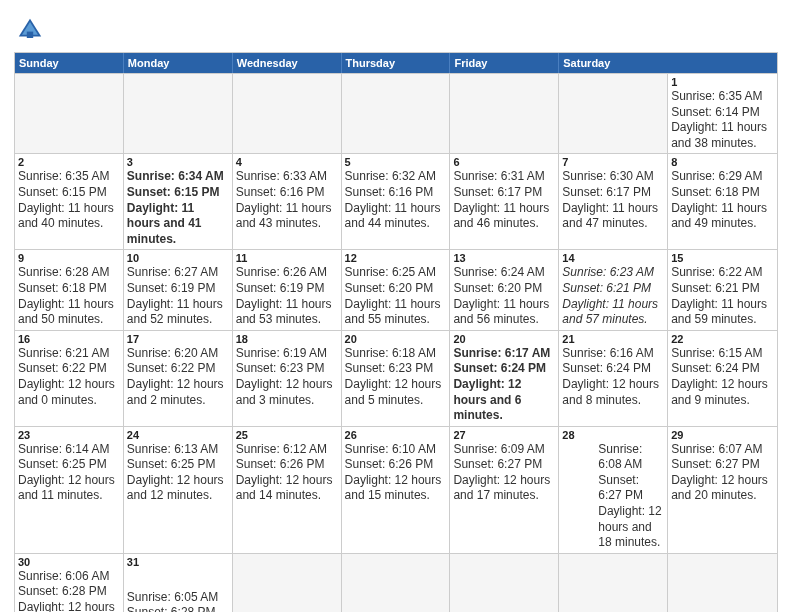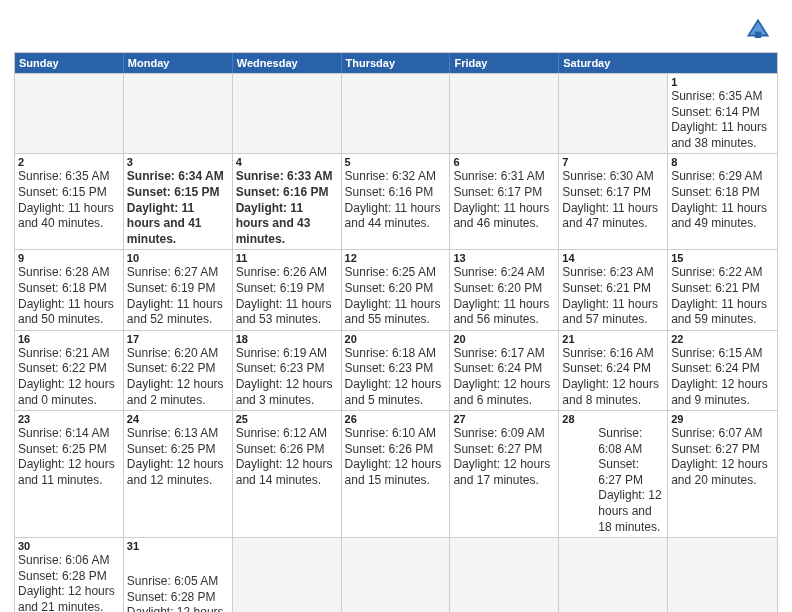--- a/index.html
+++ b/index.html
@@ -9,21 +9,20 @@
       width: 792px;
       height: 612px;
       overflow: hidden;
     }
     .page {
       width: 792px;
       height: 612px;
       padding: 10px 14px;
       display: flex;
       flex-direction: column;
-      align-items: flex-end;
     }
     .header {
       display: flex;
       justify-content: space-between;
       align-items: flex-start;
       margin-bottom: 6px;
     }
     .logo {
       display: flex;
       align-items: center;
@@ -165,21 +164,21 @@
 Daylight: 11 hours and 40 minutes.</div>
           </div>
           <div class="cal-cell">
             <div class="day-number">3</div>
             <div class="cell-text" style="white-space: pre-line; font-weight: bold;">Sunrise: 6:34 AM
 Sunset: 6:15 PM
 Daylight: 11 hours and 41 minutes.</div>
           </div>
           <div class="cal-cell">
             <div class="day-number">4</div>
-            <div class="cell-text" style="white-space: pre-line; font-weight: bold;">Sunrise: 6:33 AM
+            <div class="cell-text" style="white-space: pre-line;">Sunrise: 6:33 AM
 Sunset: 6:16 PM
 Daylight: 11 hours and 43 minutes.</div>
           </div>
           <div class="cal-cell">
             <div class="day-number">5</div>
             <div class="cell-text" style="white-space: pre-line;">Sunrise: 6:32 AM
 Sunset: 6:16 PM
 Daylight: 11 hours and 44 minutes.</div>
           </div>
           <div class="cal-cell">
@@ -227,21 +226,21 @@
 Daylight: 11 hours and 55 minutes.</div>
           </div>
           <div class="cal-cell">
             <div class="day-number">13</div>
             <div class="cell-text" style="white-space: pre-line;">Sunrise: 6:24 AM
 Sunset: 6:20 PM
 Daylight: 11 hours and 56 minutes.</div>
           </div>
           <div class="cal-cell">
             <div class="day-number">14</div>
-            <div class="cell-text" style="white-space: pre-line;">Sunrise: 6:23 AM
+            <div class="cell-text" style="white-space: pre-line; font-style: italic;">Sunrise: 6:23 AM
 Sunset: 6:21 PM
 Daylight: 11 hours and 57 minutes.</div>
           </div>
           <div class="cal-cell">
             <div class="day-number">15</div>
             <div class="cell-text" style="white-space: pre-line;">Sunrise: 6:22 AM
 Sunset: 6:21 PM
 Daylight: 11 hours and 59 minutes.</div>
           </div>
         </div>
@@ -265,21 +264,21 @@
 Daylight: 12 hours and 3 minutes.</div>
           </div>
           <div class="cal-cell">
             <div class="day-number">20</div>
             <div class="cell-text" style="white-space: pre-line;">Sunrise: 6:18 AM
 Sunset: 6:23 PM
 Daylight: 12 hours and 5 minutes.</div>
           </div>
           <div class="cal-cell">
             <div class="day-number">20</div>
-            <div class="cell-text" style="white-space: pre-line;">Sunrise: 6:17 AM
+            <div class="cell-text" style="white-space: pre-line; font-weight: bold;">Sunrise: 6:17 AM
 Sunset: 6:24 PM
 Daylight: 12 hours and 6 minutes.</div>
           </div>
           <div class="cal-cell">
             <div class="day-number">21</div>
             <div class="cell-text" style="white-space: pre-line;">Sunrise: 6:16 AM
 Sunset: 6:24 PM
 Daylight: 12 hours and 8 minutes.</div>
           </div>
           <div class="cal-cell">

